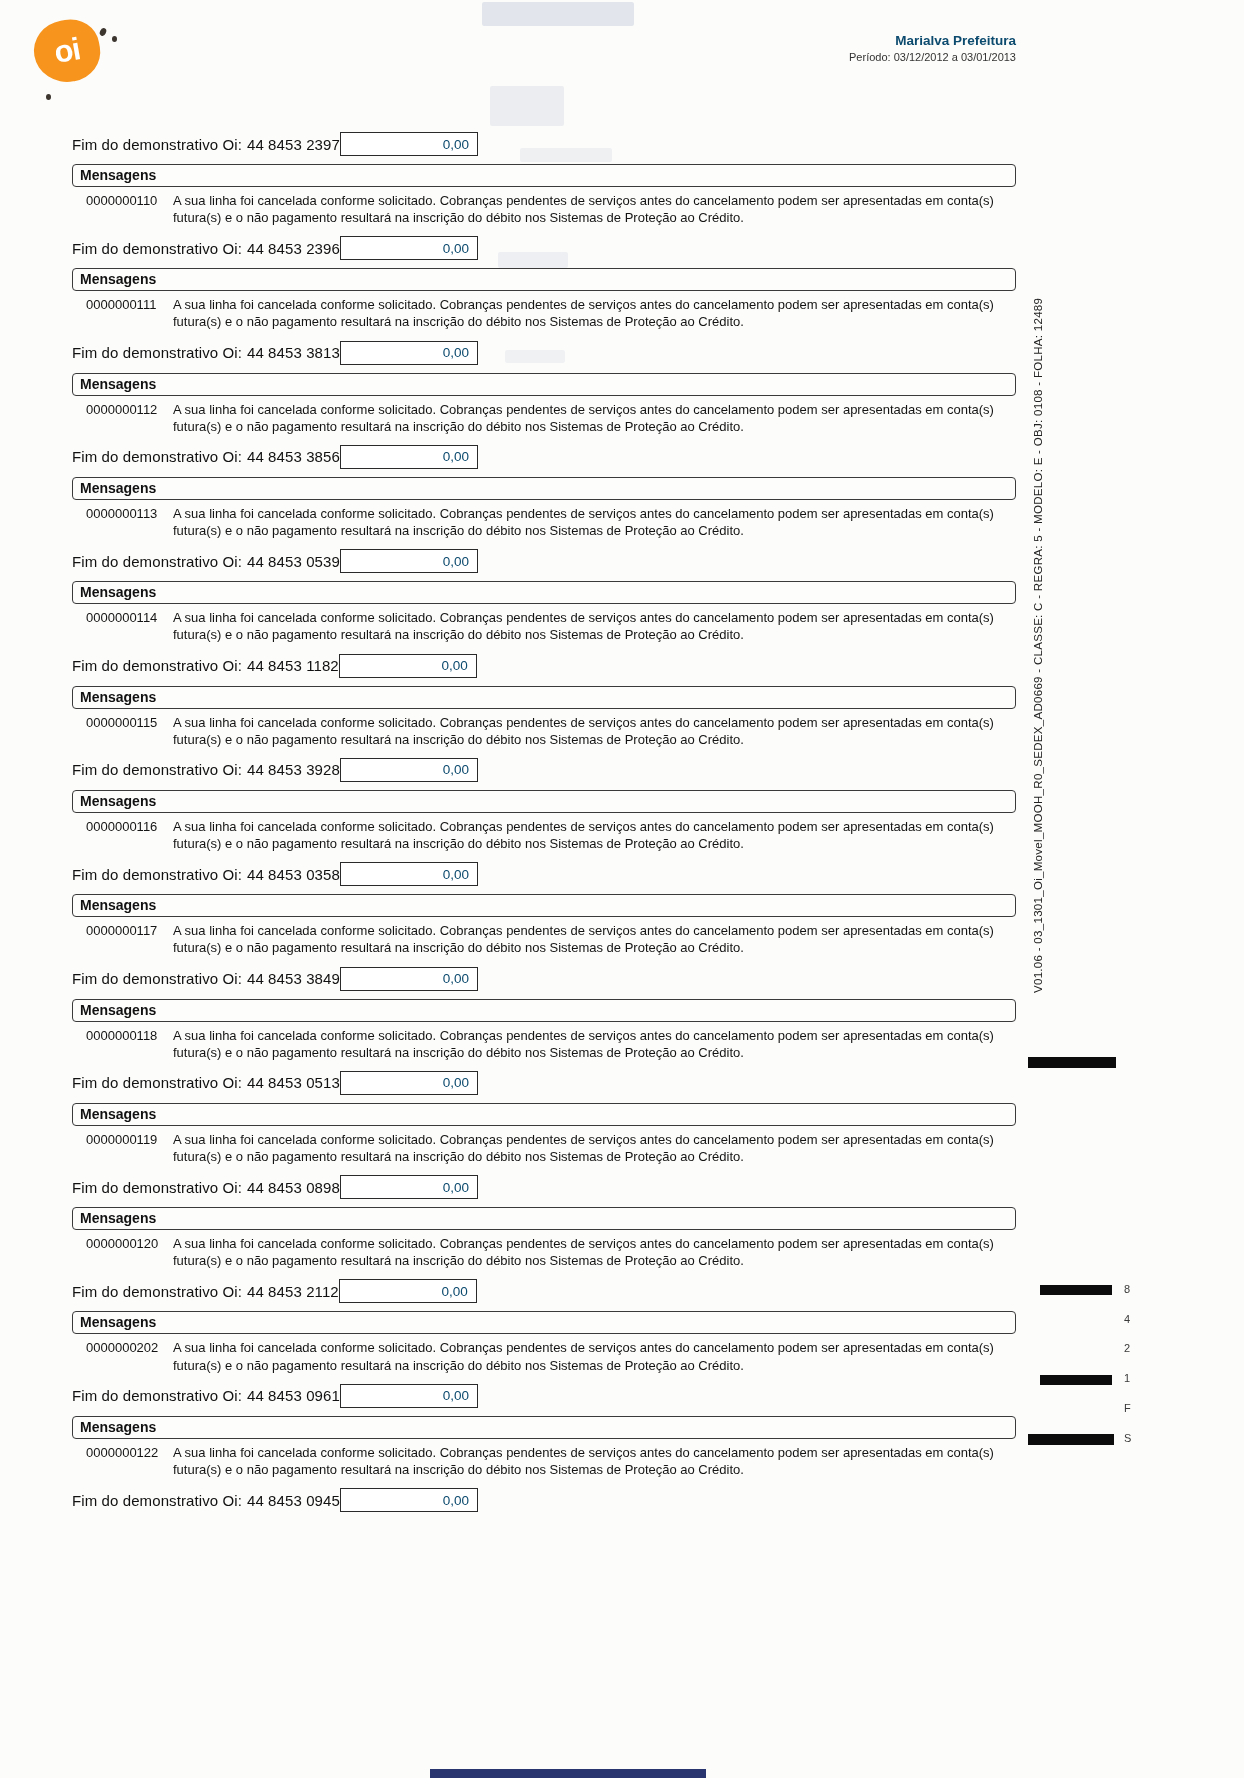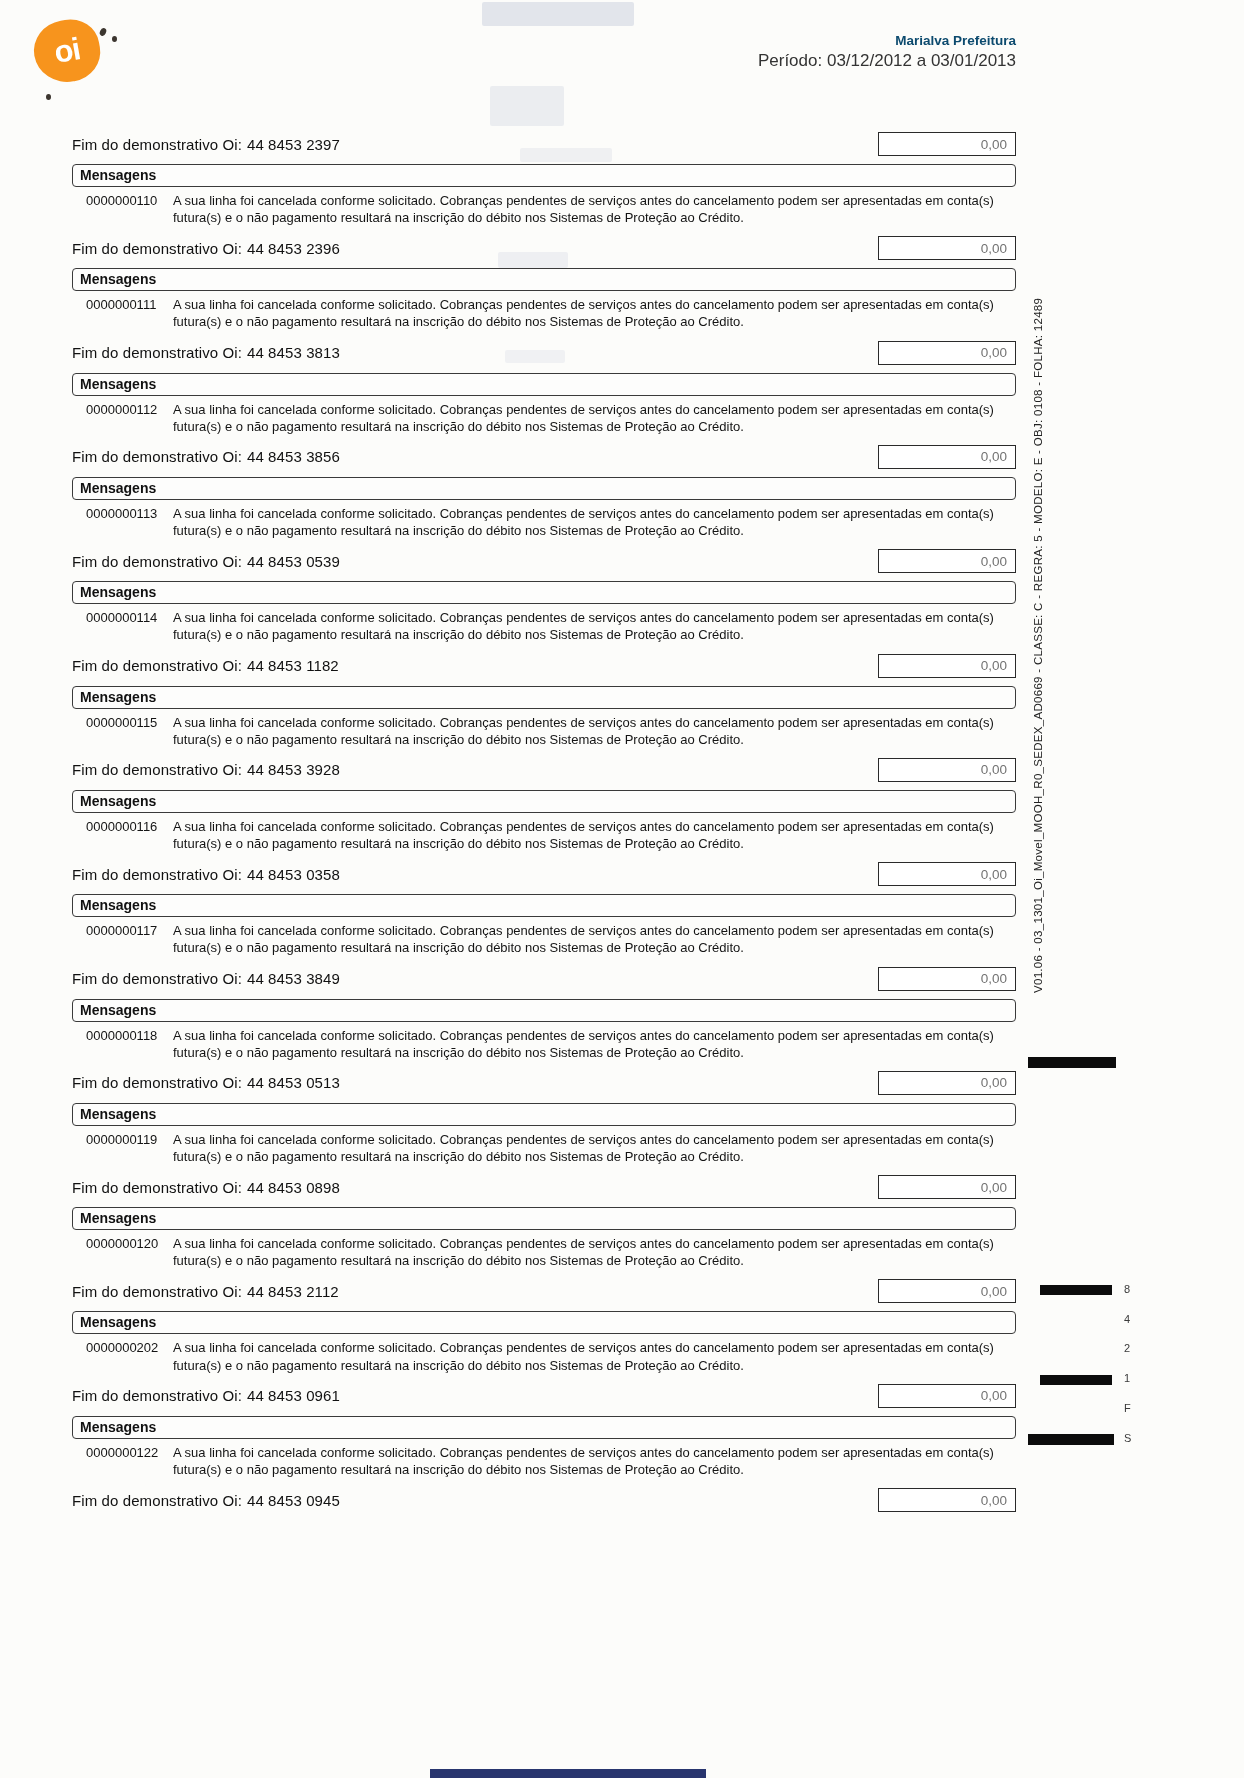--- a/index.html
+++ b/index.html
@@ -18,31 +18,31 @@
     display:flex; align-items:center; justify-content:center;
   }
   .oi-circle span { color:#fff; font-size:31px; font-weight:bold; letter-spacing:-1px; }
   .ink-dot { position:absolute; background:#3c362f; border-radius:50%; }
   .dot1 { left:66px; top:8px; width:6px; height:8px; transform:rotate(25deg); }
   .dot2 { left:78px; top:16px; width:5px; height:6px; }
   .dot3 { left:12px; top:74px; width:5px; height:6px; }
 
   .header-right { position:absolute; top:32px; right:228px; text-align:right; line-height:1.35; }
   .company { font-size:13.5px; font-weight:bold; color:#0c4a6e; }
-  .period  { font-size:17px; color:#333; }
+  .period  { font-size:11px; color:#333; }
 
   
   .content { position:absolute; left:72px; top:132px; width:944px; }
-  .fim-row { display:flex; justify-content:space-between; align-items:center; margin-bottom:8px; }
+  .fim-row { display:flex; align-items:center; margin-bottom:8px; }
   .fim-label { font-size:15px; color:#111; letter-spacing:0.1px; }
   .fim-label .phone { margin-left:5px; }
   .amount-box {
     width:138px; height:24px; border:1.5px solid #2a2a2a; background:#fff;
     display:flex; align-items:center; justify-content:flex-end;
-    padding-right:8px; font-size:13.5px; color:#737373;
+    padding-right:8px; font-size:13.5px; color:#0c4a6e;
   }
   .msg-section { margin-bottom:7px; }
   .msg-header {
     border:1.4px solid #3a3a3a; border-radius:4px; background:#fdfdfc;
     padding:2px 7px 3px 7px; font-size:14px; font-weight:bold; color:#111;
   }
   .msg-body { display:flex; padding:5px 0 3px 14px; font-size:13px; line-height:1.32; color:#141414; }
   .msg-code { flex:none; width:80px; margin-right:7px; }
   .msg-text { width:836px; }
 

